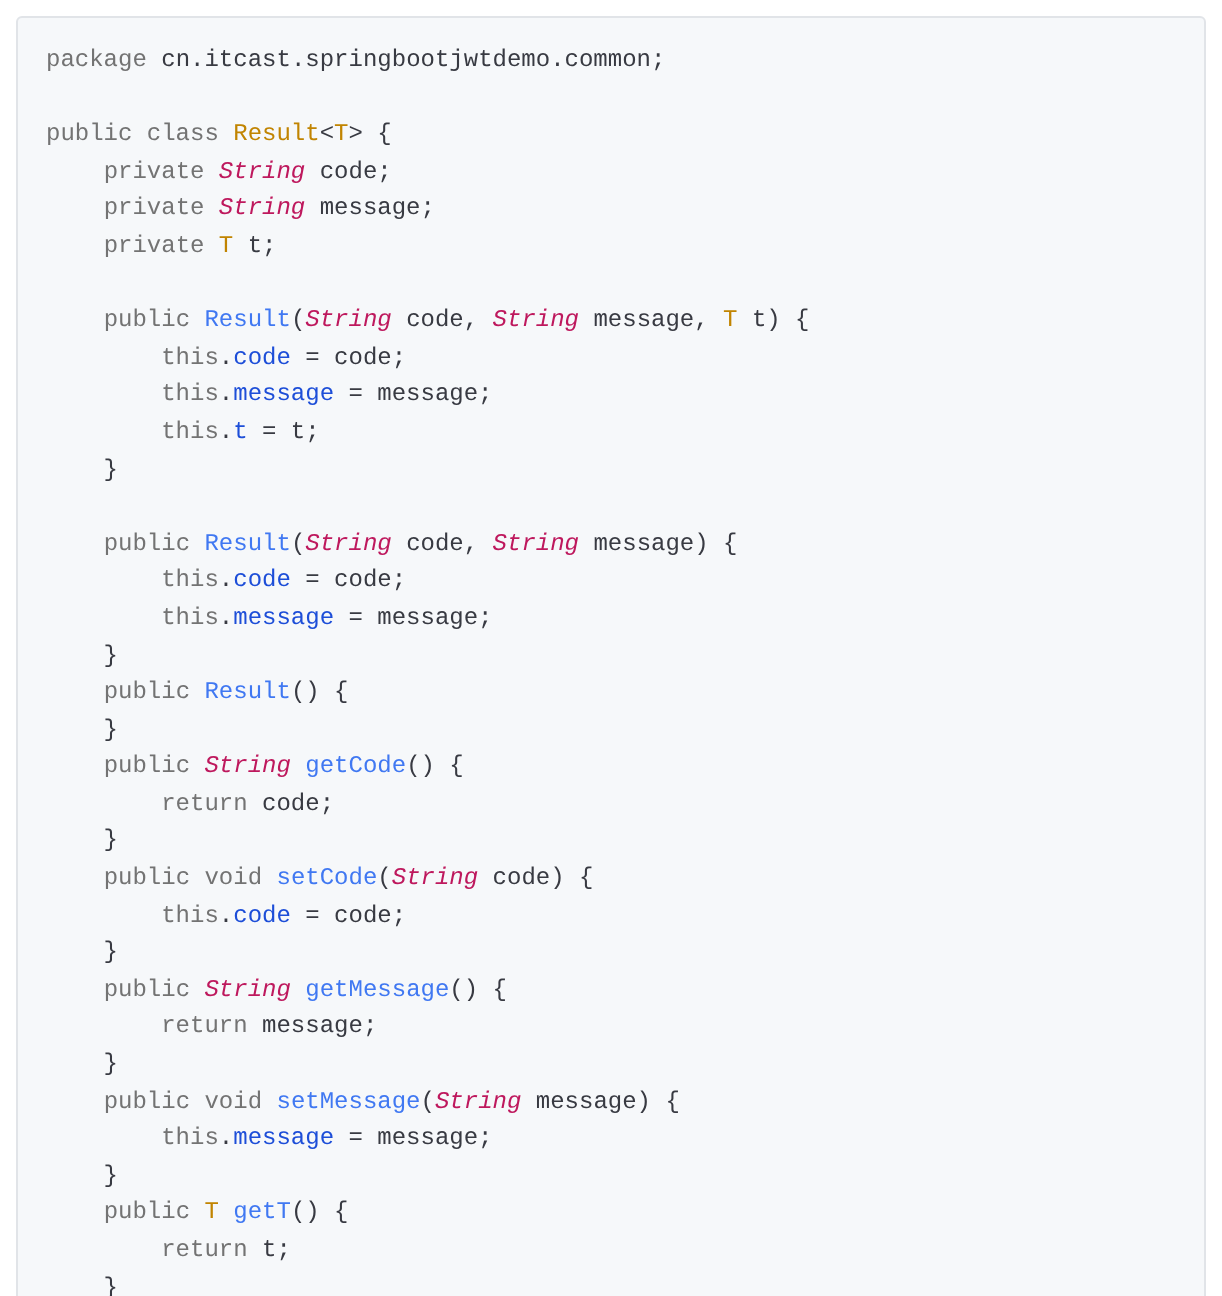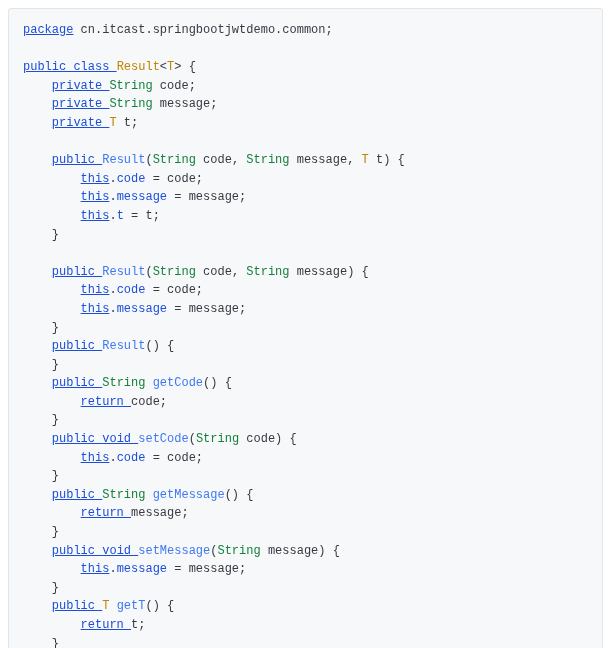--- a/index.html
+++ b/index.html
@@ -16,22 +16,22 @@
     .code-container {
       background: #f6f8fa;
       border: 1px solid #e1e4e8;
       border-radius: 3px;
       padding: 12px 14px;
       width: 595px;
       line-height: 1.55;
       white-space: pre;
       overflow: hidden;
     }
-    .kw { color: #1d4ed8; text-decoration: underline; }      
-    .str { color: #15803d; }     
+    .kw { color: #737373; }      
+    .str { color: #be185d; font-style: italic; }     
     .typ { color: #c18401; }     
     .mth { color: #4078f2; }     
     .fld { color: #1d4ed8; }     
     .plain { color: #383a42; }
     .line { display: block; min-height: 1.5em; }
   </style>
 </head>
 <body>
 
 <div class="code-container" id="code-block"><span class="line"><span class="kw">package</span><span class="plain"> cn</span><span class="plain">.</span><span class="plain">itcast</span><span class="plain">.</span><span class="plain">springbootjwtdemo</span><span class="plain">.</span><span class="plain">common</span><span class="plain">;</span></span><span class="line">&nbsp;</span><span class="line"><span class="kw">public class </span><span class="typ">Result</span><span class="plain">&lt;</span><span class="typ">T</span><span class="plain">&gt; {</span></span><span class="line"><span class="plain">    </span><span class="kw">private </span><span class="str">String </span><span class="plain">code;</span></span><span class="line"><span class="plain">    </span><span class="kw">private </span><span class="str">String </span><span class="plain">message;</span></span><span class="line"><span class="plain">    </span><span class="kw">private </span><span class="typ">T </span><span class="plain">t;</span></span><span class="line">&nbsp;</span><span class="line"><span class="plain">    </span><span class="kw">public </span><span class="mth">Result</span><span class="plain">(</span><span class="str">String </span><span class="plain">code, </span><span class="str">String </span><span class="plain">message, </span><span class="typ">T </span><span class="plain">t) {</span></span><span class="line"><span class="plain">        </span><span class="kw">this</span><span class="plain">.</span><span class="fld">code</span><span class="plain"> = code;</span></span><span class="line"><span class="plain">        </span><span class="kw">this</span><span class="plain">.</span><span class="fld">message</span><span class="plain"> = message;</span></span><span class="line"><span class="plain">        </span><span class="kw">this</span><span class="plain">.</span><span class="fld">t</span><span class="plain"> = t;</span></span><span class="line"><span class="plain">    }</span></span><span class="line">&nbsp;</span><span class="line"><span class="plain">    </span><span class="kw">public </span><span class="mth">Result</span><span class="plain">(</span><span class="str">String </span><span class="plain">code, </span><span class="str">String </span><span class="plain">message) {</span></span><span class="line"><span class="plain">        </span><span class="kw">this</span><span class="plain">.</span><span class="fld">code</span><span class="plain"> = code;</span></span><span class="line"><span class="plain">        </span><span class="kw">this</span><span class="plain">.</span><span class="fld">message</span><span class="plain"> = message;</span></span><span class="line"><span class="plain">    }</span></span><span class="line"><span class="plain">    </span><span class="kw">public </span><span class="mth">Result</span><span class="plain">() {</span></span><span class="line"><span class="plain">    }</span></span><span class="line"><span class="plain">    </span><span class="kw">public </span><span class="str">String </span><span class="mth">getCode</span><span class="plain">() {</span></span><span class="line"><span class="plain">        </span><span class="kw">return </span><span class="plain">code;</span></span><span class="line"><span class="plain">    }</span></span><span class="line"><span class="plain">    </span><span class="kw">public </span><span class="kw">void </span><span class="mth">setCode</span><span class="plain">(</span><span class="str">String </span><span class="plain">code) {</span></span><span class="line"><span class="plain">        </span><span class="kw">this</span><span class="plain">.</span><span class="fld">code</span><span class="plain"> = code;</span></span><span class="line"><span class="plain">    }</span></span><span class="line"><span class="plain">    </span><span class="kw">public </span><span class="str">String </span><span class="mth">getMessage</span><span class="plain">() {</span></span><span class="line"><span class="plain">        </span><span class="kw">return </span><span class="plain">message;</span></span><span class="line"><span class="plain">    }</span></span><span class="line"><span class="plain">    </span><span class="kw">public </span><span class="kw">void </span><span class="mth">setMessage</span><span class="plain">(</span><span class="str">String </span><span class="plain">message) {</span></span><span class="line"><span class="plain">        </span><span class="kw">this</span><span class="plain">.</span><span class="fld">message</span><span class="plain"> = message;</span></span><span class="line"><span class="plain">    }</span></span><span class="line"><span class="plain">    </span><span class="kw">public </span><span class="typ">T </span><span class="mth">getT</span><span class="plain">() {</span></span><span class="line"><span class="plain">        </span><span class="kw">return </span><span class="plain">t;</span></span><span class="line"><span class="plain">    }</span></span></div>

